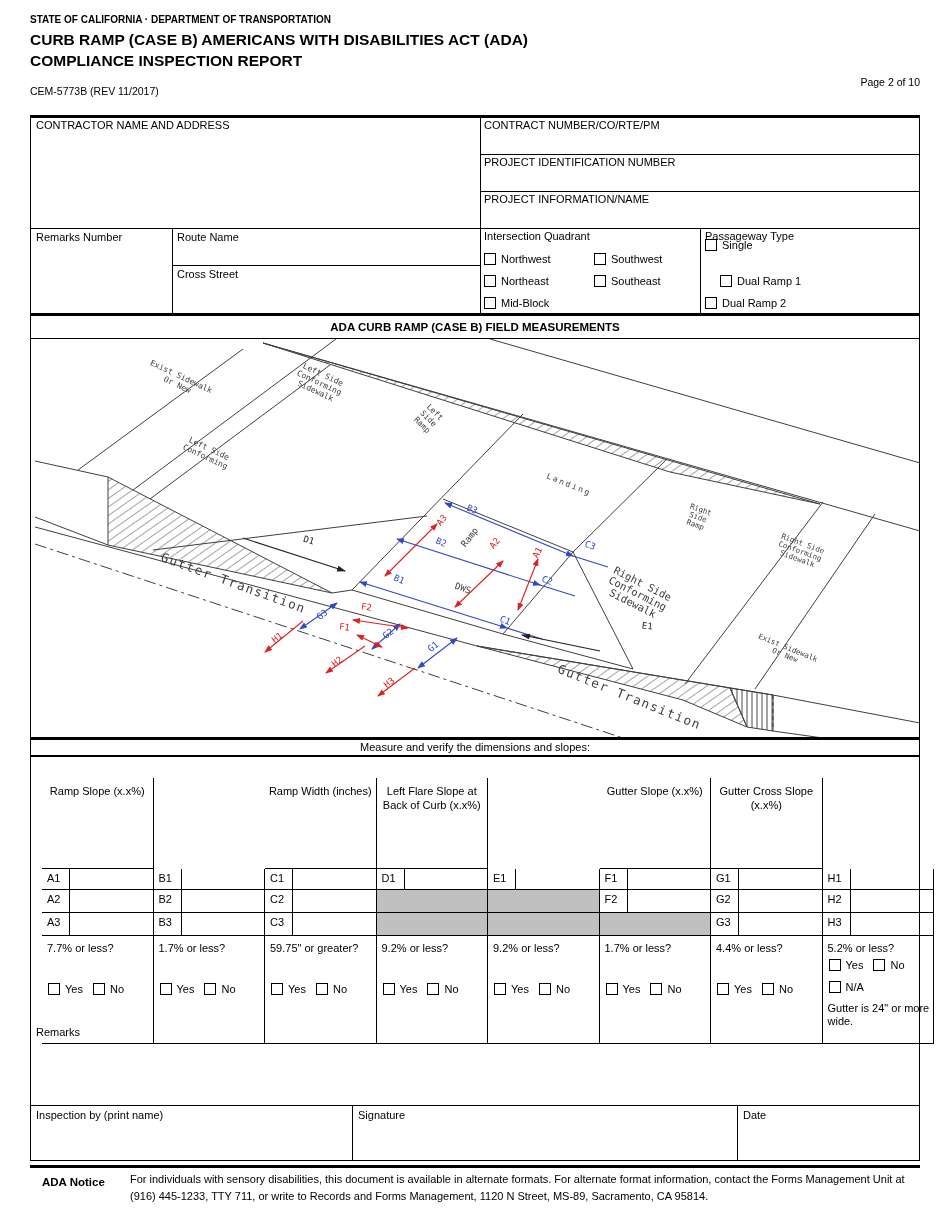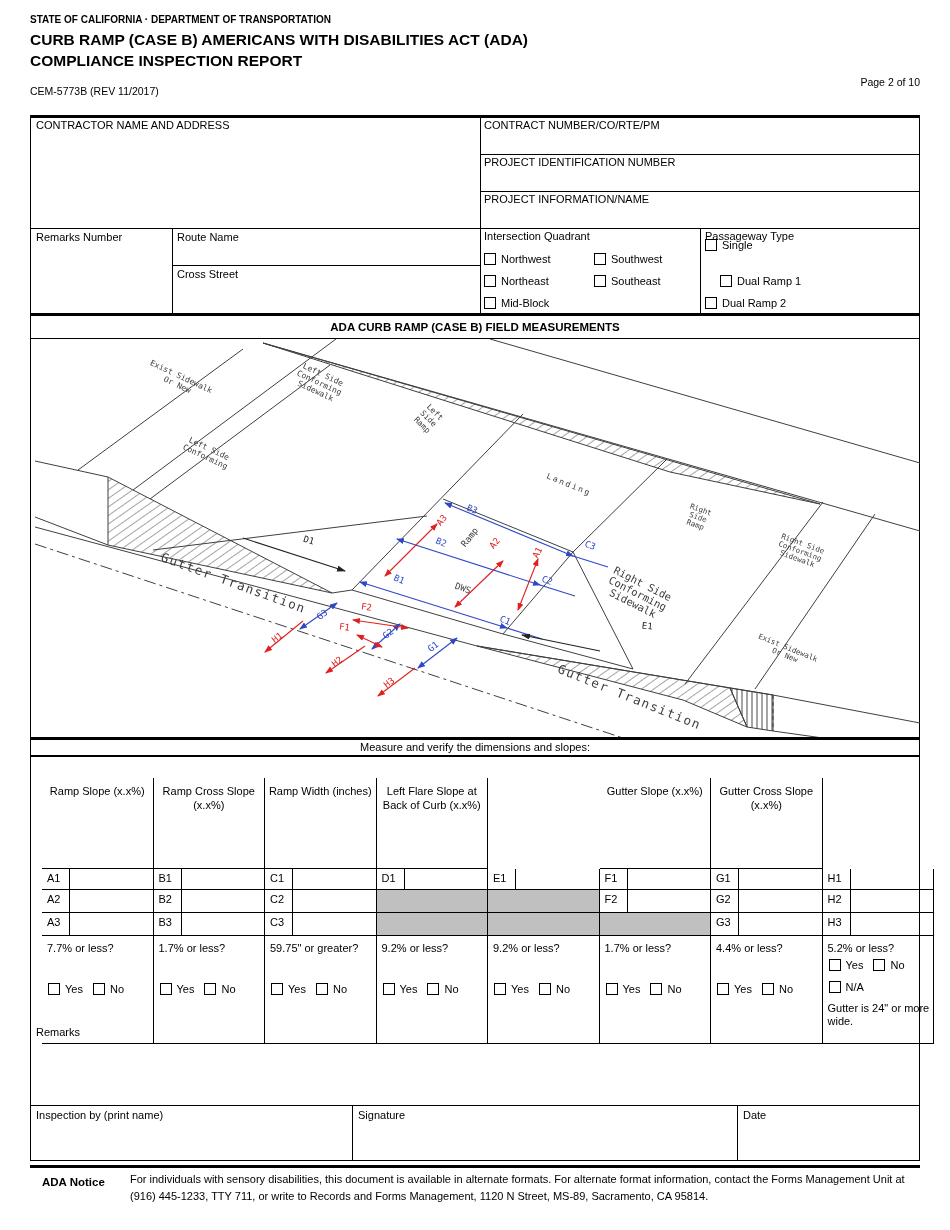--- a/index.html
+++ b/index.html
@@ -204,21 +204,20 @@
       <div class="dinp" style=""></div>
     </div>
     <div class="dcell" style="left:0px;top:135px;width:111.5px;height:23px;">
       <div class="dlab" style="">A3</div>
       <div class="dinp" style=""></div>
     </div>
     <div class="crit" style="left:0px;top:158px;width:111.5px;height:108px;">
       <div class="q" style="">7.7% or less?</div>
       <div class="ynrow" style="top:47px;"><span class="cb"></span><span class="cbl" style="margin-right: 10px;">Yes</span><span class="cb"></span><span class="cbl" style="margin-right: 10px;">No</span></div>
     </div>
-    <div class="th" style="left:111.5px;top:0;width:111.5px;height:91px;">Ramp Cross Slope (x.x%)</div>
     <div class="dcell" style="left:111.5px;top:91px;width:111.5px;height:21px;">
       <div class="dlab" style="">B1</div>
       <div class="dinp" style=""></div>
     </div>
     <div class="dcell" style="left:111.5px;top:112px;width:111.5px;height:23px;">
       <div class="dlab" style="">B2</div>
       <div class="dinp" style=""></div>
     </div>
     <div class="dcell" style="left:111.5px;top:135px;width:111.5px;height:23px;">
       <div class="dlab" style="">B3</div>

